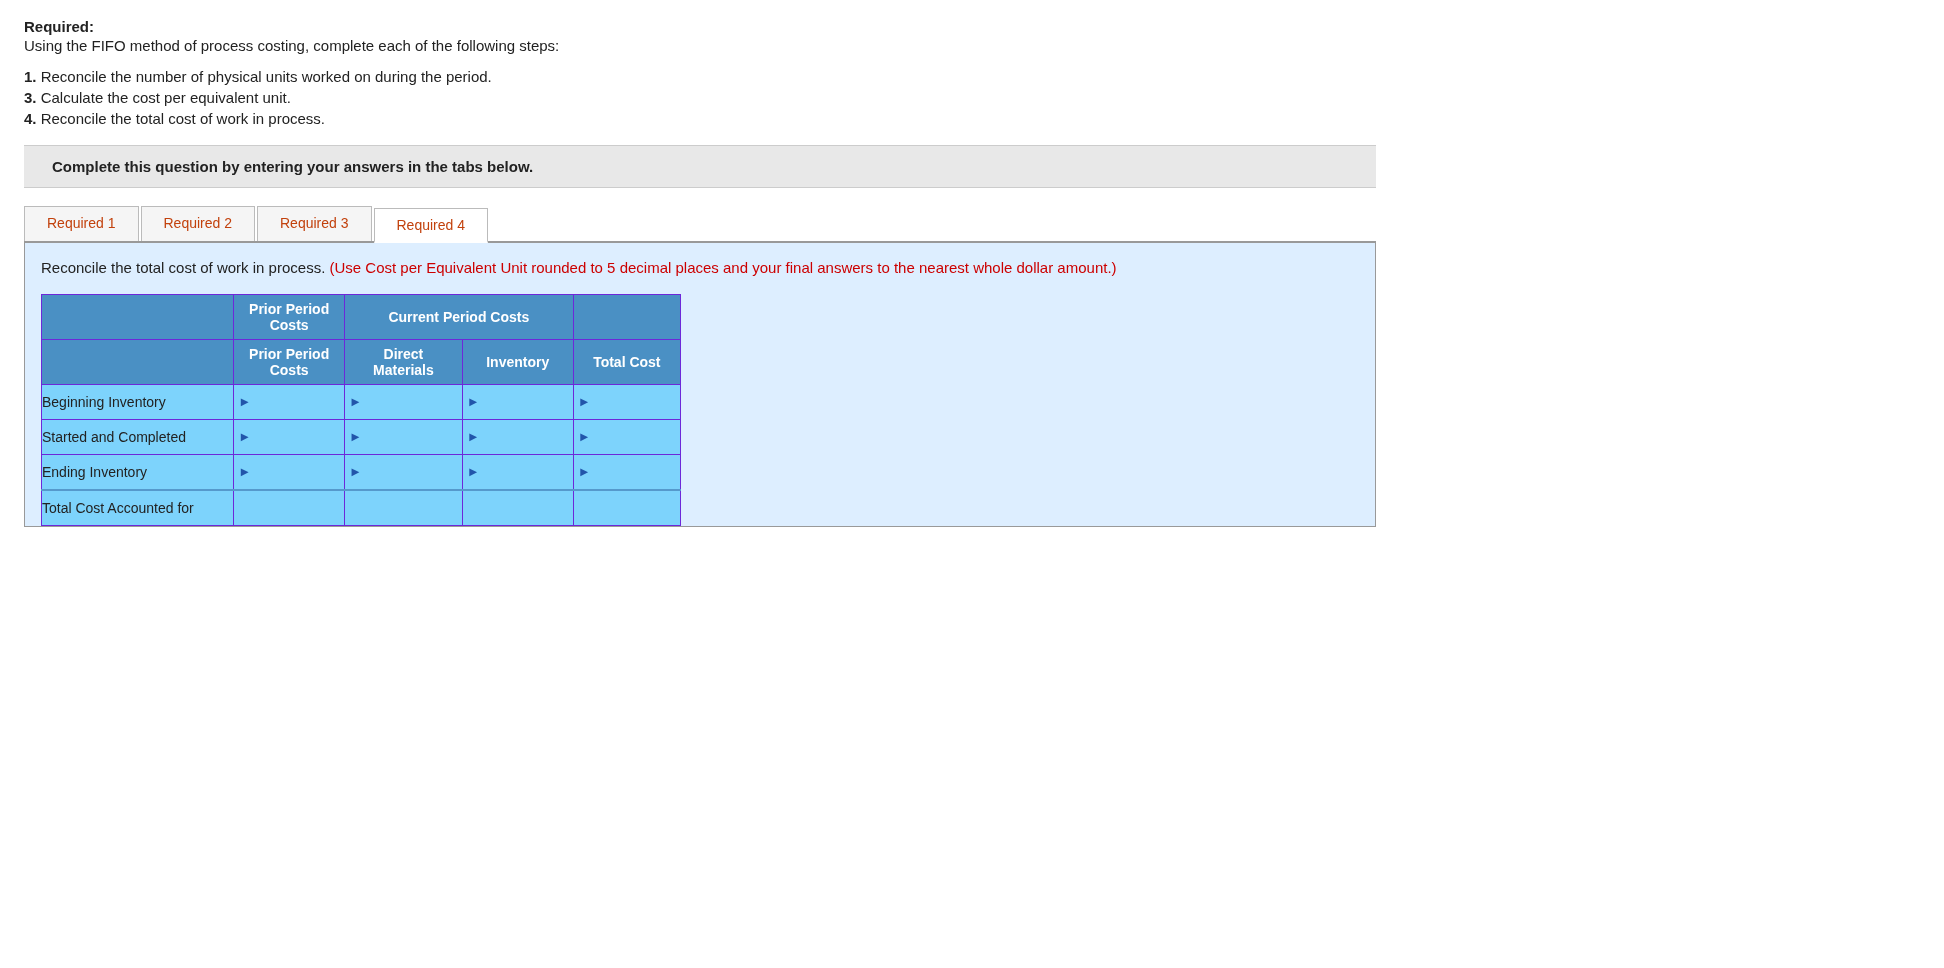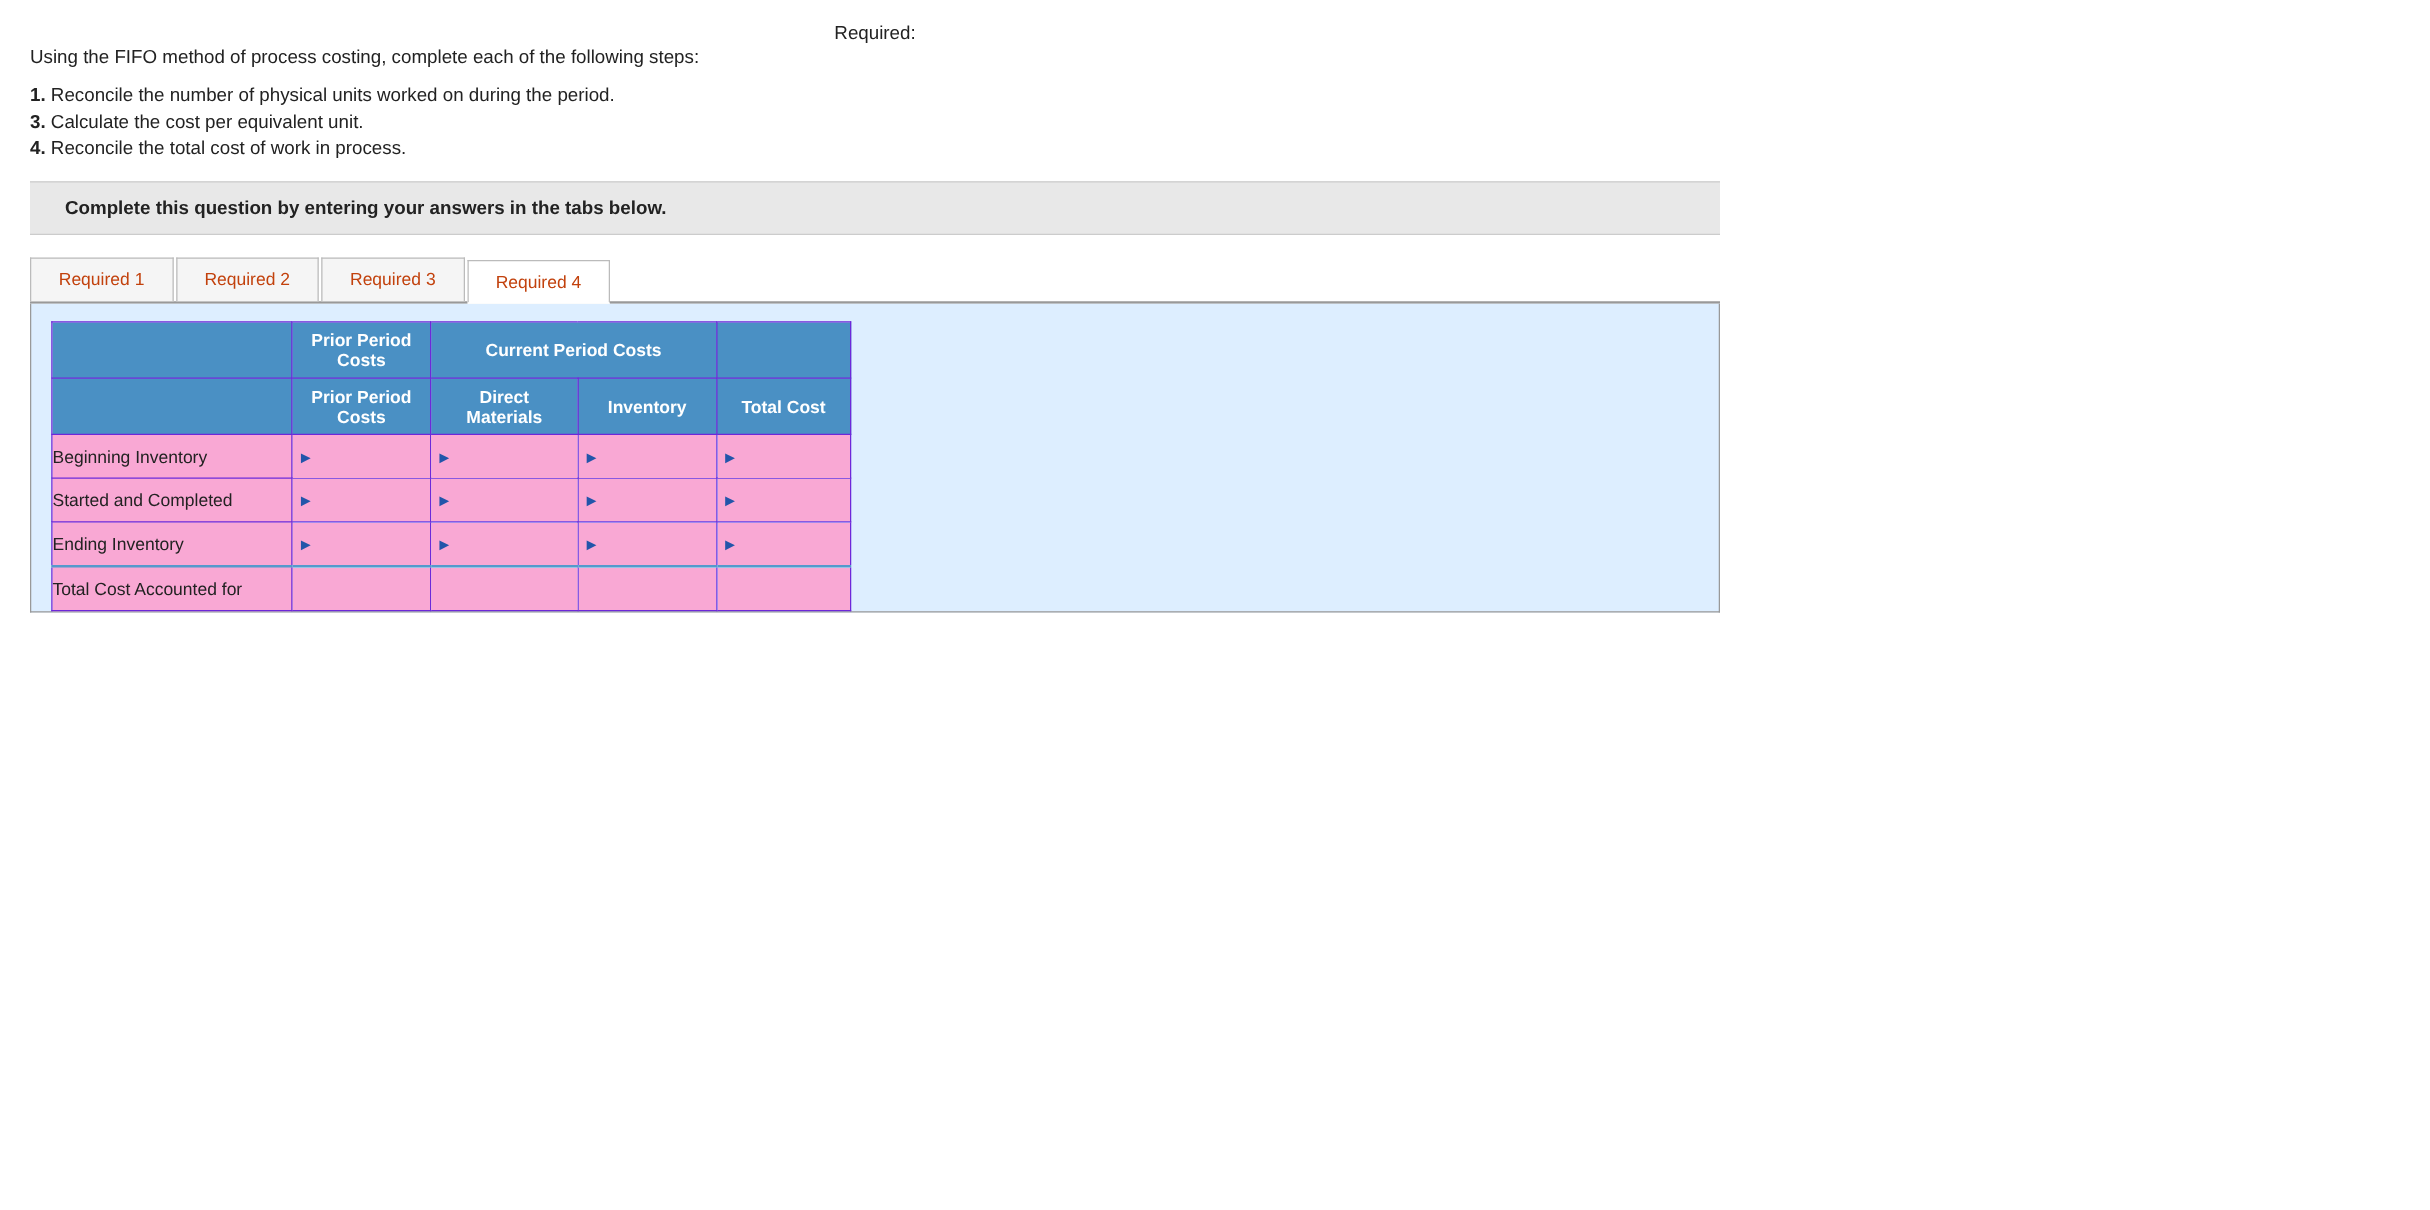--- a/index.html
+++ b/index.html
@@ -11,24 +11,23 @@
     body {
       font-family: Arial, sans-serif;
       font-size: 15px;
       color: #222;
       background: #fff;
       padding: 18px 24px;
       max-width: 1400px;
     }
 
     .required-heading {
-      font-weight: normal;
+      font-weight: bold;
       font-size: 15px;
       margin-bottom: 2px;
-      text-align: center;
     }
 
     .intro-text {
       margin-bottom: 14px;
       font-size: 15px;
     }
 
     .steps-list {
       list-style: none;
       margin-bottom: 18px;
@@ -124,21 +123,21 @@
     .header-row-2 th {
       background: #4a90c4;
       color: #fff;
       font-weight: bold;
       text-align: center;
       font-size: 14px;
       padding: 6px 10px;
     }
 
     .cost-table tbody td {
-      background: #f9a8d4;
+      background: #7dd3fc;
       font-size: 14px;
       height: 34px;
       vertical-align: middle;
     }
 
     .row-label {
       padding-left: 8px;
       font-size: 14px;
       min-width: 180px;
     }
@@ -224,20 +223,24 @@
 </div>
 
 <div class="tabs-container">
   <div class="tab">Required 1</div>
   <div class="tab">Required 2</div>
   <div class="tab">Required 3</div>
   <div class="tab active">Required 4</div>
 </div>
 
 <div class="tab-content">
+  <p class="tab-description">
+    <span>Reconcile the total cost of work in process.</span>
+    <span class="red-note"> (Use Cost per Equivalent Unit rounded to 5 decimal places and your final answers to the nearest whole dollar amount.)</span>
+  </p>
 
   <table class="cost-table">
     <thead>
       <tr>
         <th class="col-empty"></th>
         <th class="col-prior">Prior Period Costs</th>
         <th colspan="2" class="current-period-header">Current Period Costs</th>
         <th class="col-total"></th>
       </tr>
       <tr class="header-row-2">

